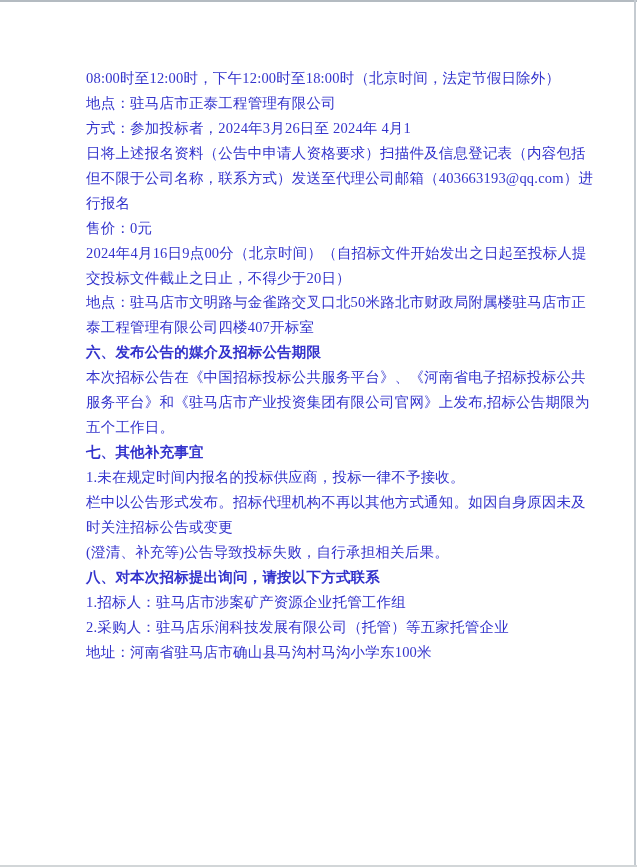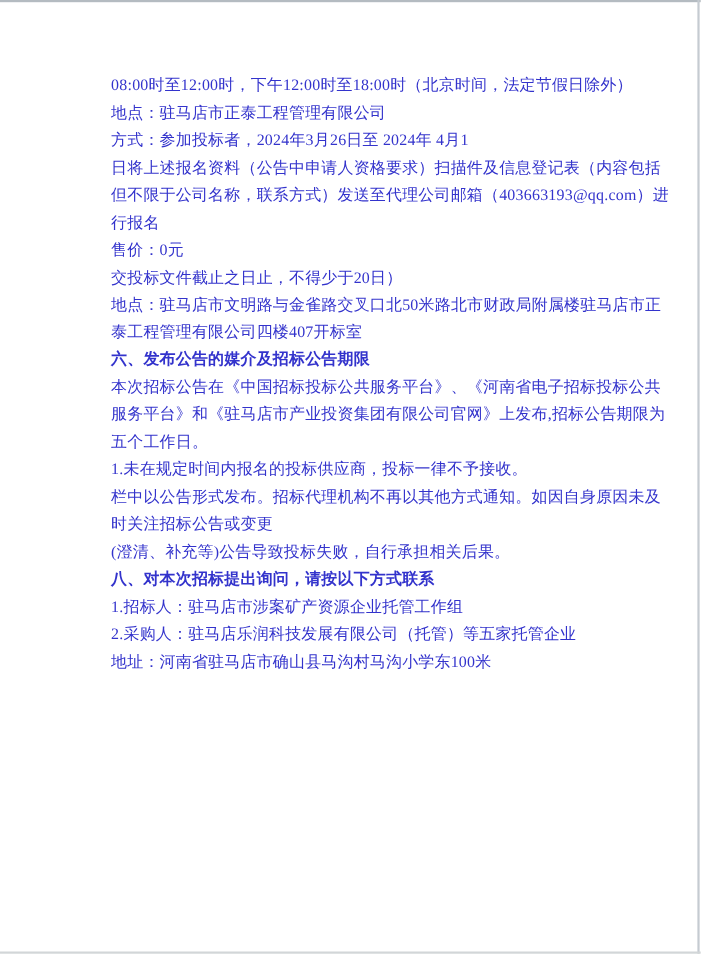--- a/index.html
+++ b/index.html
@@ -27,21 +27,21 @@
     background: var(--border-bottom, #d2d6d8);
   }
   .border-right {
     position: absolute; top: 0; right: 1px;
     width: 2px; height: 100%;
     background: var(--border-right, #c5cbd1);
   }
   .doc-body {
     position: absolute;
     top: 66px;
-    left: 101px;
+    left: 86px;
     width: 460px;
     color: var(--text-color, #3333cc);
   }
   .doc-line {
     font-size: 14.5px;
     line-height: 24.95px;
     height: 24.95px;
     white-space: nowrap;
     letter-spacing: 0.2px;
   }
@@ -55,27 +55,29 @@
 <div class="page">
   <div class="border-top"></div>
   <div class="doc-body">
       <div class="doc-line">08:00时至12:00时，下午12:00时至18:00时（北京时间，法定节假日除外）</div>
       <div class="doc-line">地点：驻马店市正泰工程管理有限公司</div>
       <div class="doc-line">方式：参加投标者，2024年3月26日至 2024年 4月1</div>
       <div class="doc-line">日将上述报名资料（公告中申请人资格要求）扫描件及信息登记表（内容包括</div>
       <div class="doc-line">但不限于公司名称，联系方式）发送至代理公司邮箱（403663193@qq.com）进</div>
       <div class="doc-line">行报名</div>
       <div class="doc-line">售价：0元</div>
+      <div class="doc-line">2024年4月16日9点00分（北京时间）（自招标文件开始发出之日起至投标人提</div>
       <div class="doc-line">交投标文件截止之日止，不得少于20日）</div>
       <div class="doc-line">地点：驻马店市文明路与金雀路交叉口北50米路北市财政局附属楼驻马店市正</div>
       <div class="doc-line">泰工程管理有限公司四楼407开标室</div>
       <div class="doc-line bold">六、发布公告的媒介及招标公告期限</div>
       <div class="doc-line">本次招标公告在《中国招标投标公共服务平台》、《河南省电子招标投标公共</div>
       <div class="doc-line">服务平台》和《驻马店市产业投资集团有限公司官网》上发布,招标公告期限为</div>
       <div class="doc-line">五个工作日。</div>
+      <div class="doc-line bold">七、其他补充事宜</div>
       <div class="doc-line">1.未在规定时间内报名的投标供应商，投标一律不予接收。</div>
       <div class="doc-line">栏中以公告形式发布。招标代理机构不再以其他方式通知。如因自身原因未及</div>
       <div class="doc-line">时关注招标公告或变更</div>
       <div class="doc-line">(澄清、补充等)公告导致投标失败，自行承担相关后果。</div>
       <div class="doc-line bold">八、对本次招标提出询问，请按以下方式联系</div>
       <div class="doc-line">1.招标人：驻马店市涉案矿产资源企业托管工作组</div>
       <div class="doc-line">2.采购人：驻马店乐润科技发展有限公司（托管）等五家托管企业</div>
       <div class="doc-line">地址：河南省驻马店市确山县马沟村马沟小学东100米</div>
     </div>
   <div class="border-right"></div>

